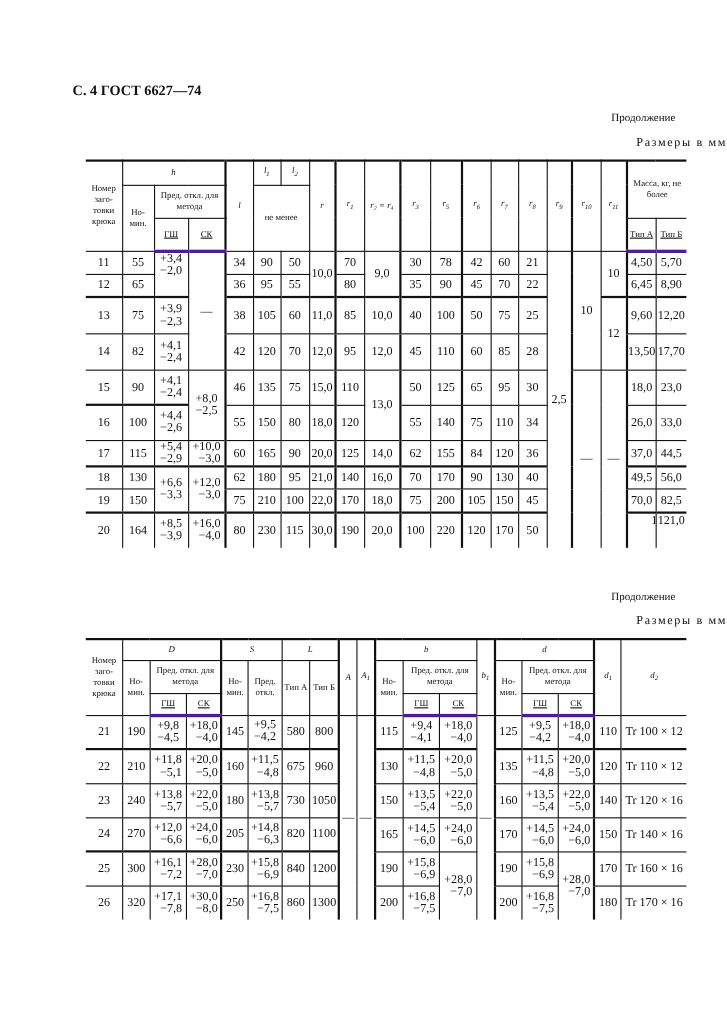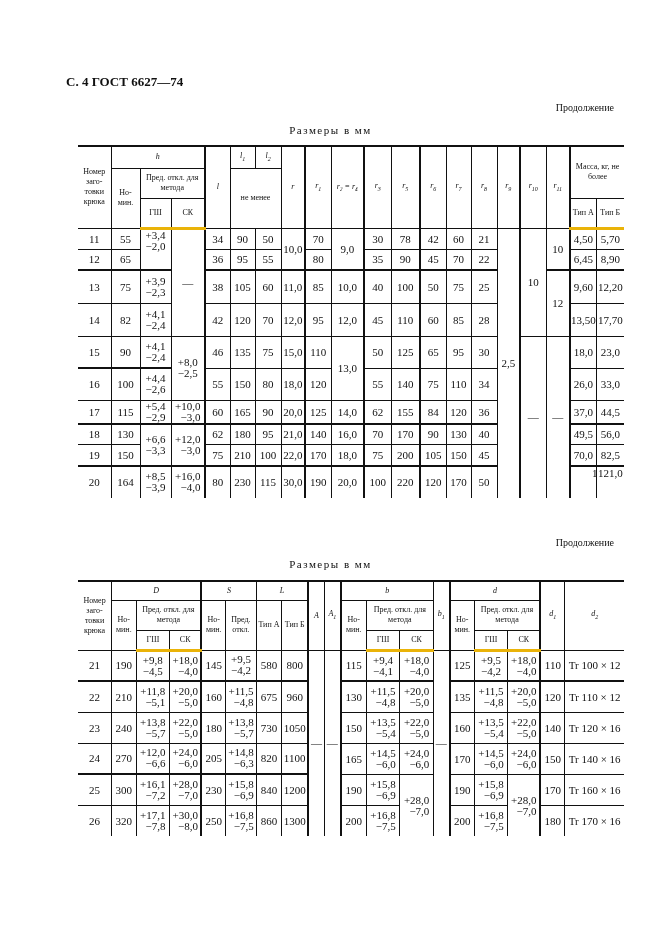--- a/index.html
+++ b/index.html
@@ -1,26 +1,26 @@
 <!DOCTYPE html>
 <html><head>
 <meta charset="utf-8">
 <style>
   html, body { margin: 0; padding: 0; background: #ffffff; }
   body { width: 661px; height: 936px; position: relative; font-family: "Liberation Serif", serif; color: #111; overflow: hidden; }
   .page-header { position: absolute; left: 66px; top: 74px; font-size: 13px; font-weight: bold; font-family: "Liberation Serif", serif; }
   .cont { position: absolute; right: 47px; font-size: 10px; }
-  .caption { position: absolute; left: 0; width: 661px; text-align: center; font-size: 11px; letter-spacing: 1.5px; }
+  .caption { position: absolute; left: 0; width: 661px; text-align: right; font-size: 11px; letter-spacing: 1.5px; }
   table { position: absolute; border-collapse: collapse; table-layout: fixed; font-family: "Liberation Serif", serif; }
   td { border: 1px solid #111; text-align: center; vertical-align: middle; padding: 0; font-size: 11px; line-height: 12px; overflow: hidden; }
   thead td { font-size: 8px; line-height: 10px; }
   .bl { border-left: 2.5px solid #111; }
   .bt { border-top: 2.5px solid #111; }
   table.t { border-top: 2.5px solid #111; }
-  thead tr:last-child td { border-bottom: 3px solid #eab308; }
+  thead tr:last-child td { border-bottom: 3px solid #4c1d95; text-decoration: underline; }
   .it { font-style: italic; }
   .tol { display: inline-block; text-align: right; line-height: 11px; }
   .tol span { display: block; }
   .nb td { border-bottom: none; }
   .open-left { border-left: none; }
   .open-right { border-right: none; }
   .open-bottom { border-bottom: none !important; }
   sub { font-size: 6px; }
 </style>
 </head>

